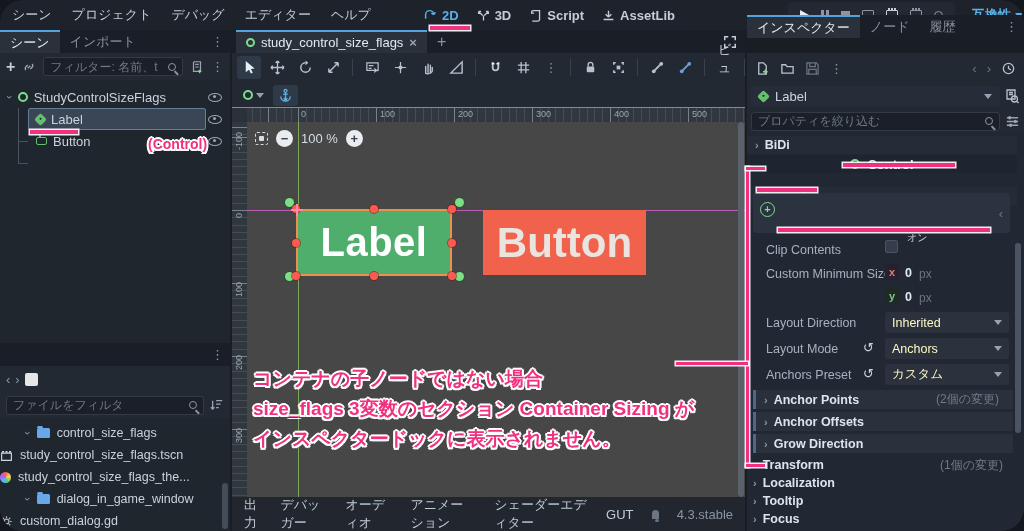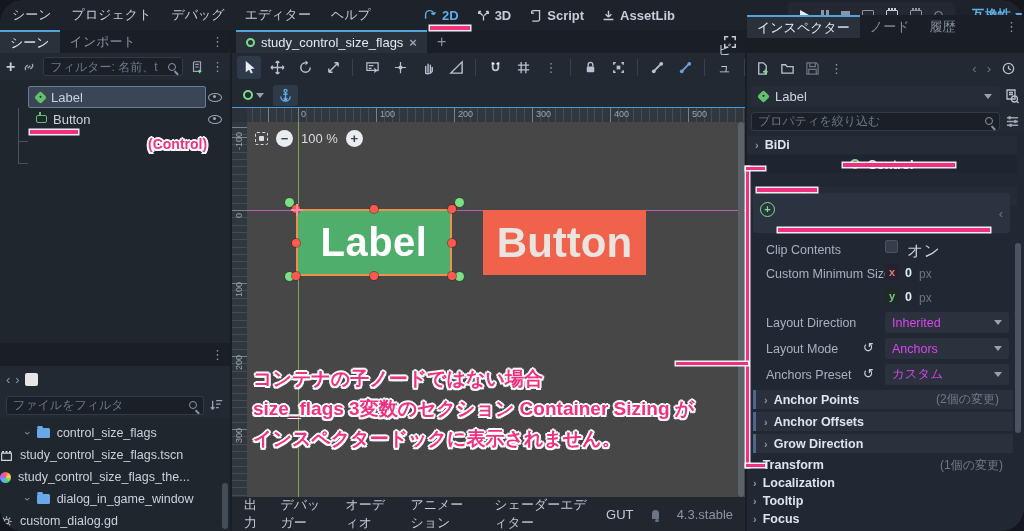--- a/index.html
+++ b/index.html
@@ -154,21 +154,21 @@
   .rtoolbar { left:747px; top:53px; width:277px; height:30px; gap:10px; padding:0 8px; background:#232933; }
   .noderow { left:747px; top:83px; width:277px; height:26px; padding:0 4px; gap:4px; background:#232933; }
   .nodesel { flex:1; height:21px; background:#272d38; border-radius:3px; display:flex; align-items:center; gap:7px; padding:0 8px; }
   .propfilter { left:747px; top:109px; width:277px; height:24px; padding:0 4px; gap:5px; background:#232933; }
   .insbody { left:747px; top:133px; width:277px; height:398px; background:#222833; }
   .ilabel { position:absolute; left:19px; color:#a6b1c0; font-size:12.5px; }
   .sechead { position:absolute; left:0; width:270px; height:18px; display:flex; align-items:center; gap:6px; padding-left:8px; background:#262c37; color:#dde4ec; font-weight:bold; font-size:12.5px; }
   .category { position:absolute; left:0; width:270px; height:18px; display:flex; align-items:center; justify-content:center; gap:7px; background:#1e2430; color:#e3e9f0; font-weight:bold; }
   .hintbox { position:absolute; left:6px; top:60px; width:257px; height:40px; background:#2c3340; border-radius:3px; display:flex; align-items:flex-start; gap:7px; padding:5px 7px; }
   .hintbox .txt { color:#c9d4e2; font-size:12px; line-height:15px; width:210px; }
-  .drop { position:absolute; left:138px; width:124px; height:21px; background:#2b323e; border-radius:3px; display:flex; align-items:center; padding:0 7px; color:#d946ef; font-size:12.5px; justify-content:space-between; }
+  .drop { position:absolute; left:138px; width:124px; height:21px; background:#2b323e; border-radius:3px; display:flex; align-items:center; padding:0 7px; color:#fef9c3; font-size:12.5px; justify-content:space-between; }
   .chip { width:14px; height:16px; background:#262130; border-radius:2px; display:flex; align-items:center; justify-content:center; font-size:11px; font-weight:bold; }
   .chip.gx { color:#e07a6a; } .chip.gy { color:#7ac78a; background:#1f2a24; }
   .subsec { position:absolute; left:6px; width:260px; height:19px; background:#2a313c; border-left:3px solid #4e688a; display:flex; align-items:center; gap:6px; padding:0 8px; color:#dde4ec; font-weight:bold; font-size:12.5px; }
   .badge { position:absolute; right:14px; color:#6f7988; font-weight:normal; font-size:12px; }
   .secrow { position:absolute; left:0; width:270px; height:18px; display:flex; align-items:center; gap:6px; padding-left:6px; color:#dde4ec; font-weight:bold; font-size:12.5px; }
   .ins-scroll { position:absolute; right:3px; width:6px; border-radius:3px; background:#4a5462; }
 </style>
 </head>
 <body>
 
@@ -242,20 +242,26 @@
       <svg class="gi" width="14" height="14" viewBox="0 0 16 16">
           <path d="M5 2 h7 v11 H4 V3 z M6 5 h4 M6 8 h4" stroke="#9aa4b2" stroke-width="1.4" fill="none"></path>
           <path d="M11 11 v4 M9 13 h4" stroke="#7ddc8b" stroke-width="1.6"></path>
         </svg>
       <span class="dots">⋮</span>
     </div>
 
     <div class="abs tree">
       <div class="tree-guide"></div>
       <div class="tree-guide2"></div>
+      <div class="trow">
+        <span class="chev open">›</span>
+        <span class="i-ring"></span>
+        <span class="lbl">StudyControlSizeFlags</span>
+        <span class="eye i-eye"></span>
+      </div>
       <div class="trow tindent1 sel">
         <span class="selbox"></span>
         <span class="i-tag" style="z-index:2;"></span>
         <span class="lbl" style="z-index:2;">Label</span>
         <span class="eye i-eye" style="z-index:2;"></span>
       </div>
       <div class="trow tindent1">
         <span class="i-btnnode"></span>
         <span class="lbl">Button</span>
         <span class="eye i-eye"></span>
@@ -568,21 +574,21 @@
     </div>
 
     <div class="hintbox">
       <span class="i-plus-ring" style="border:1.5px solid #7ddc8b;border-radius:50%;width:15px;height:15px;display:flex;align-items:center;justify-content:center;font-size:11px;margin-top:4px;">+</span>
       <span class="dim2" style="margin-left:auto;align-self:center;">‹</span>
     </div>
 
     <div>
       <span class="ilabel" style="top:110px;">Clip Contents</span>
       <span class="i-check" style="position:absolute;left:138px;top:107px;"></span>
-      <span style="position:absolute;left:160px;top:108px;color:#c7d0da;font-size:16px;">オン</span>
+      <span style="position:absolute;left:160px;top:98px;color:#c7d0da;font-size:10px;">オン</span>
     </div>
 
     <div>
       <span class="ilabel" style="top:134px;">Custom Minimum Size</span>
       <span class="chip gx" style="position:absolute;left:138px;top:131px;">x</span>
       <span style="position:absolute;left:158px;top:133px;color:#e3e9f0;font-size:12.5px;font-weight:bold;">0</span>
       <span class="dim2" style="position:absolute;left:172px;top:134px;font-size:12px;">px</span>
       <span class="chip gy" style="position:absolute;left:138px;top:155px;">y</span>
       <span style="position:absolute;left:158px;top:157px;color:#e3e9f0;font-size:12.5px;font-weight:bold;">0</span>
       <span class="dim2" style="position:absolute;left:172px;top:158px;font-size:12px;">px</span>

